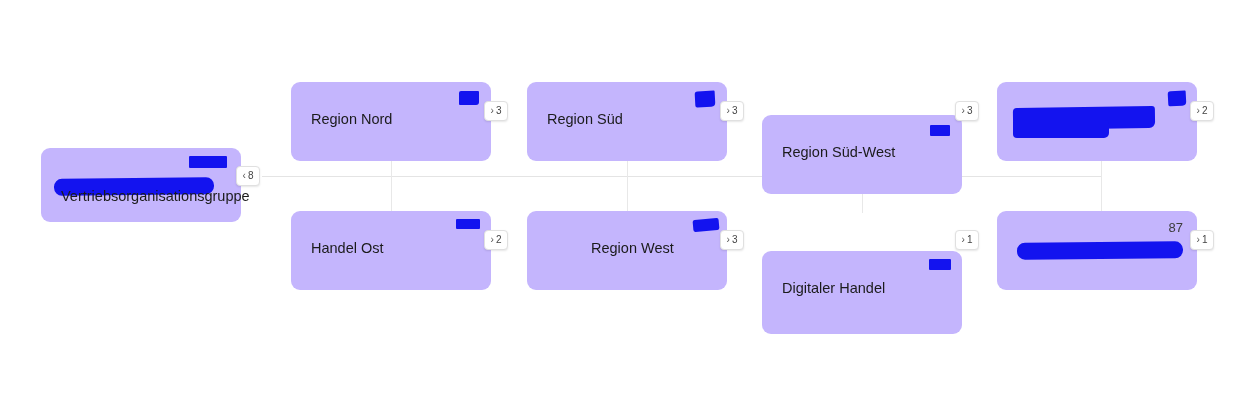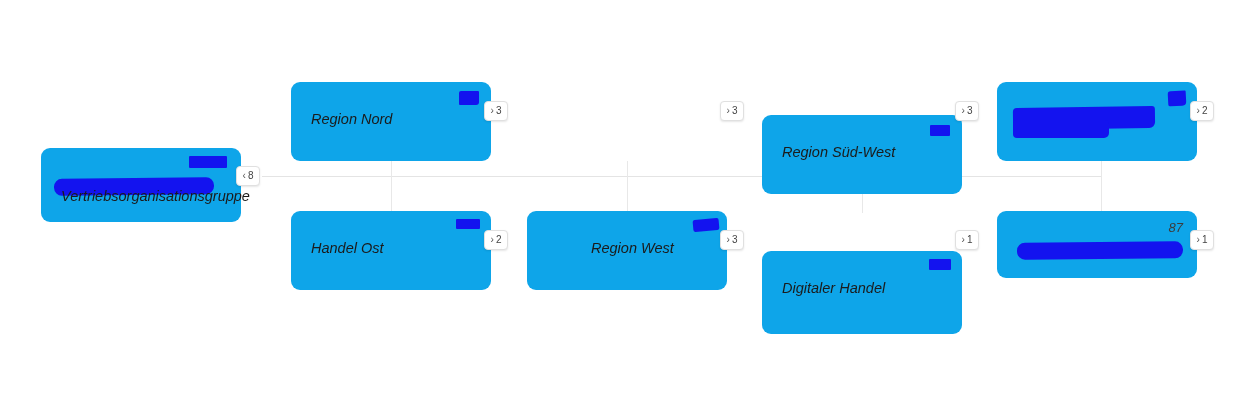--- a/index.html
+++ b/index.html
@@ -37,23 +37,22 @@
   .drop {
     position: absolute;
     width: 1px;
     background: #e8e8e8;
   }
 
   
   .node {
     position: absolute;
     box-sizing: border-box;
-    background: #0ea5e9;
+    background: #c4b5fd;
     border-radius: 9px;
-    font-style: italic;
   }
   .node-label {
     position: absolute;
     left: 20px;
     color: #1b1b1b;
     font-size: 14.5px;
     line-height: 18px;
     white-space: nowrap;
   }
   .node-count {
@@ -154,20 +153,24 @@
 
   <div class="node" style="left:291px; top:82px; width:200px; height:79px;">
     <div class="redact redact-corner" style="width:20px; height:14px; border-radius:2px 1px 3px 1px;"></div>
     <div class="node-label" style="top:28px;">Region Nord</div>
   </div>
   <div class="badge" style="left:484px; top:101px;">
     <span class="chev">›</span>
     <span class="num">3</span>
   </div>
 
+  <div class="node" style="left:527px; top:82px; width:200px; height:79px;">
+    <div class="redact redact-corner ragged"></div>
+    <div class="node-label" style="top:28px;">Region Süd</div>
+  </div>
   <div class="badge" style="left:720px; top:101px;">
     <span class="chev">›</span>
     <span class="num">3</span>
   </div>
 
   <div class="node" style="left:762px; top:82px; width:200px; height:79px;margin-top:33px;">
     <div class="redact redact-corner" style="width:20px; height:11px; top:10px; border-radius:1px;"></div>
     <div class="node-label" style="top:28px;">Region Süd-West</div>
   </div>
   <div class="badge" style="left:955px; top:101px;">
@@ -206,21 +209,21 @@
 
   <div class="node" style="left:762px; top:211px; width:200px; height:83px;margin-top:40px;">
     <div class="redact redact-corner" style="width:22px; height:11px; top:8px; right:11px; border-radius:1px;"></div>
     <div class="node-label" style="top:28px;">Digitaler Handel</div>
   </div>
   <div class="badge" style="left:955px; top:230px;">
     <span class="chev">›</span>
     <span class="num">1</span>
   </div>
 
-  <div class="node" style="left:997px; top:211px; width:200px; height:67px;">
+  <div class="node" style="left:997px; top:211px; width:200px; height:79px;">
     <div class="node-count">87</div>
     <div class="redact" style="left:20px; top:31px; width:166px; height:17px; border-radius:8px; transform:rotate(-0.5deg);"></div>
     <div class="node-label" style="top:28px;"></div>
   </div>
   <div class="badge" style="left:1190px; top:230px;">
     <span class="chev">›</span>
     <span class="num">1</span>
   </div>
 
 </div>

